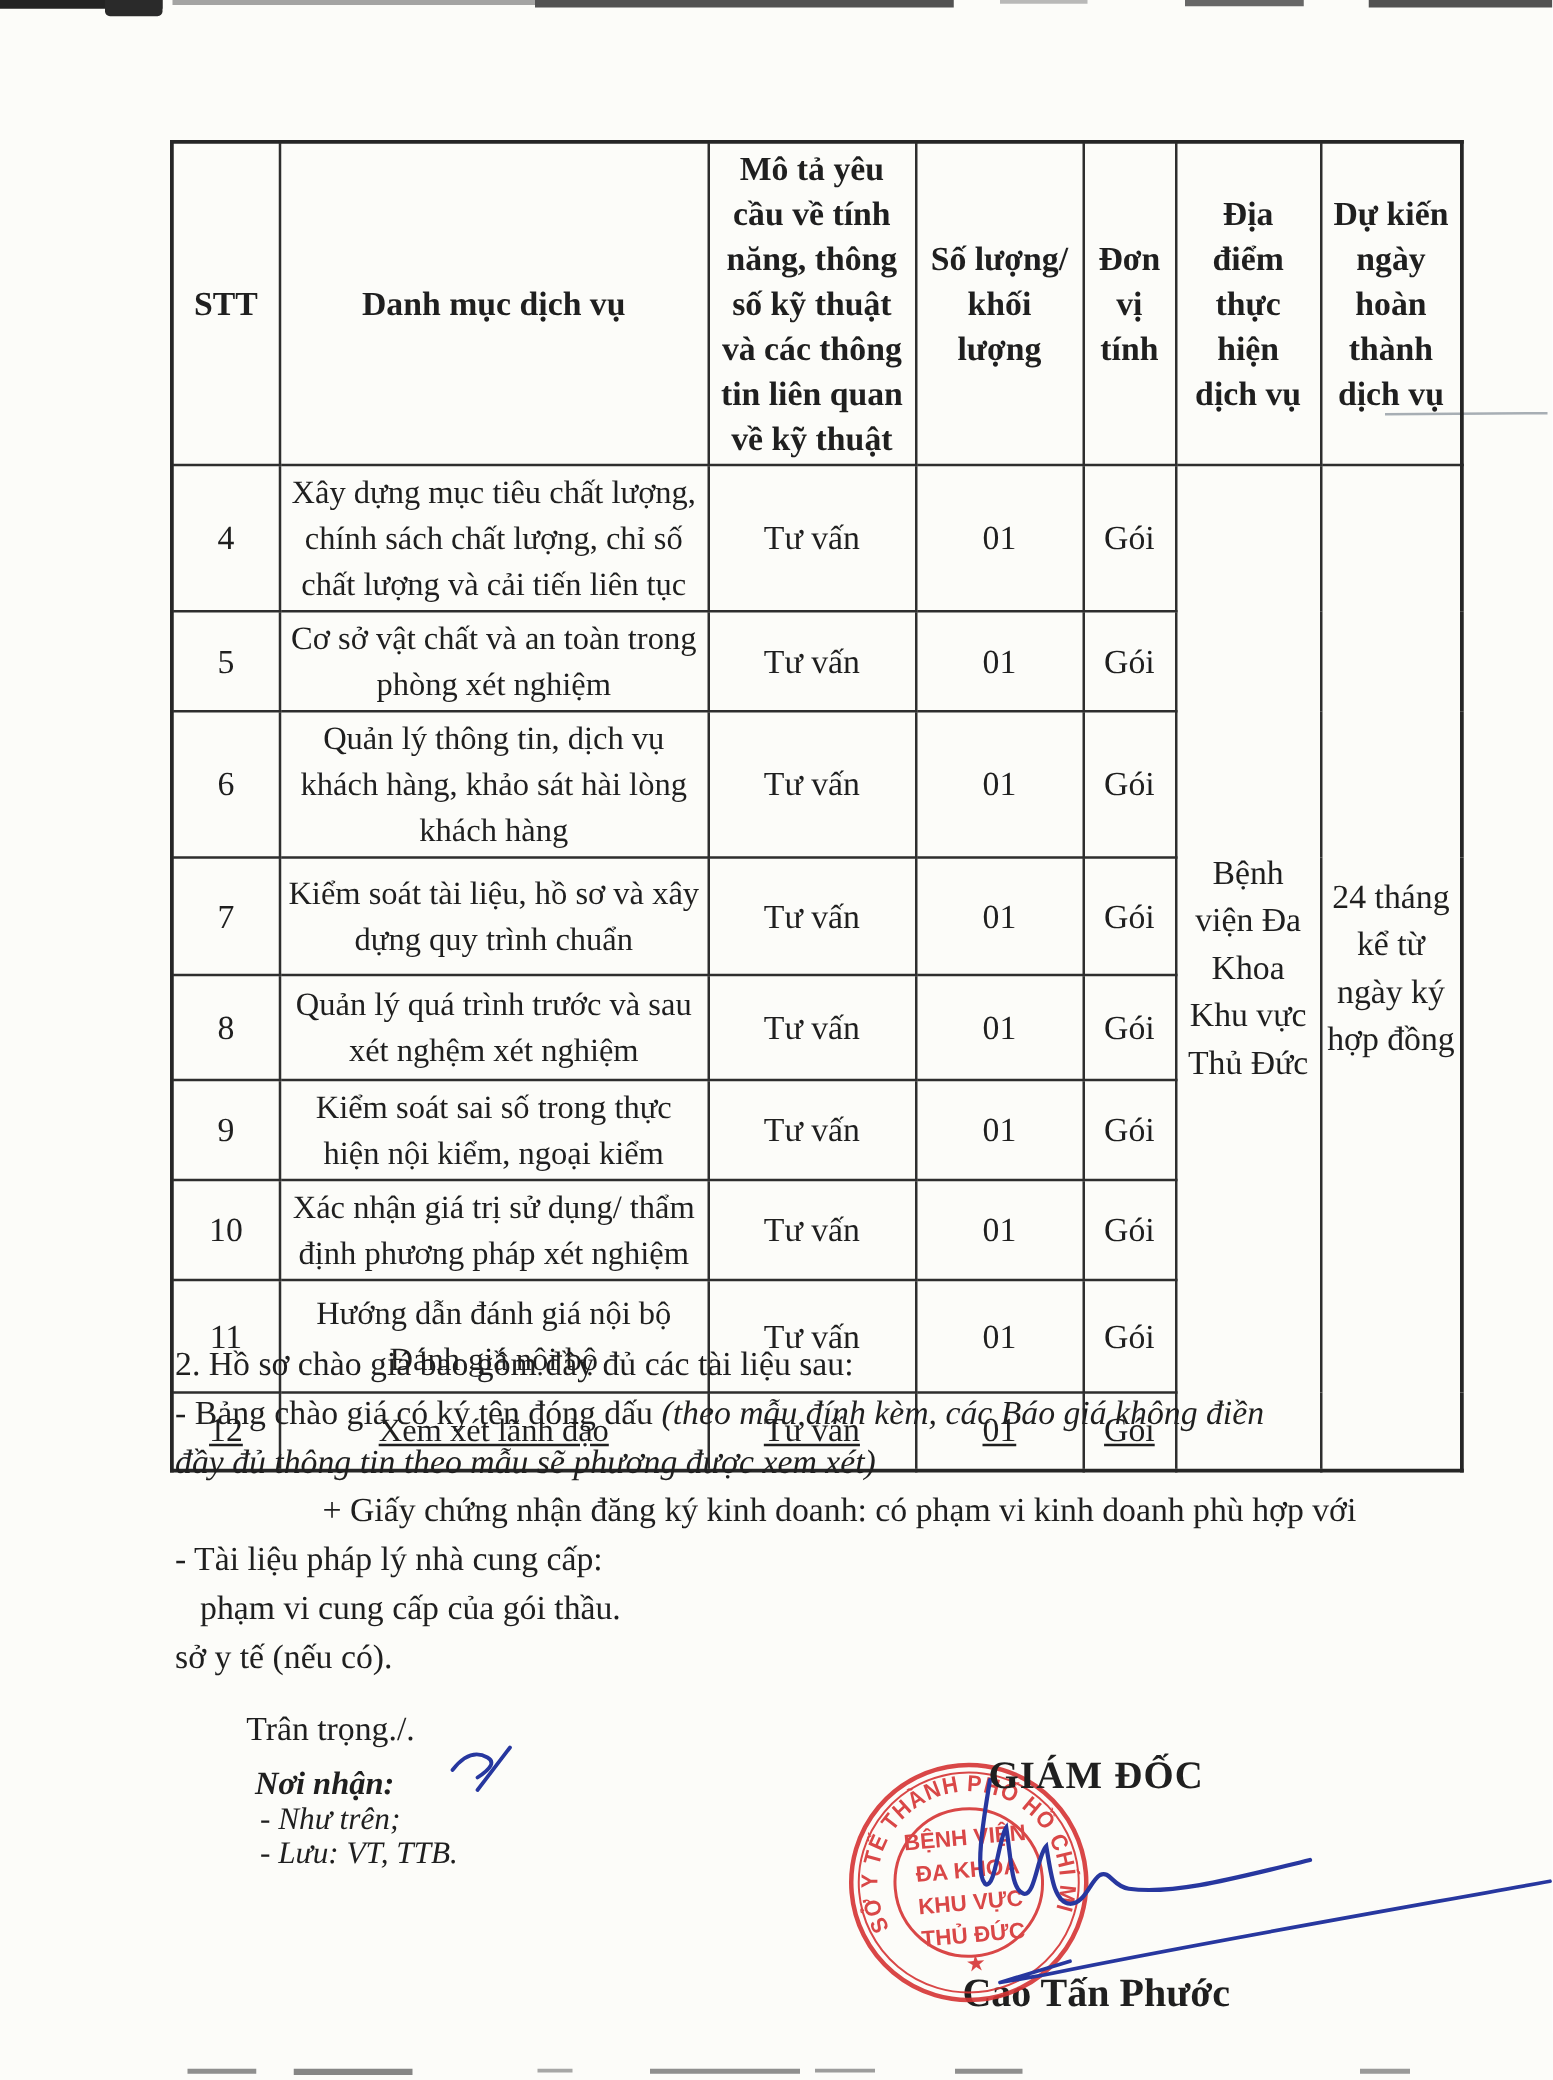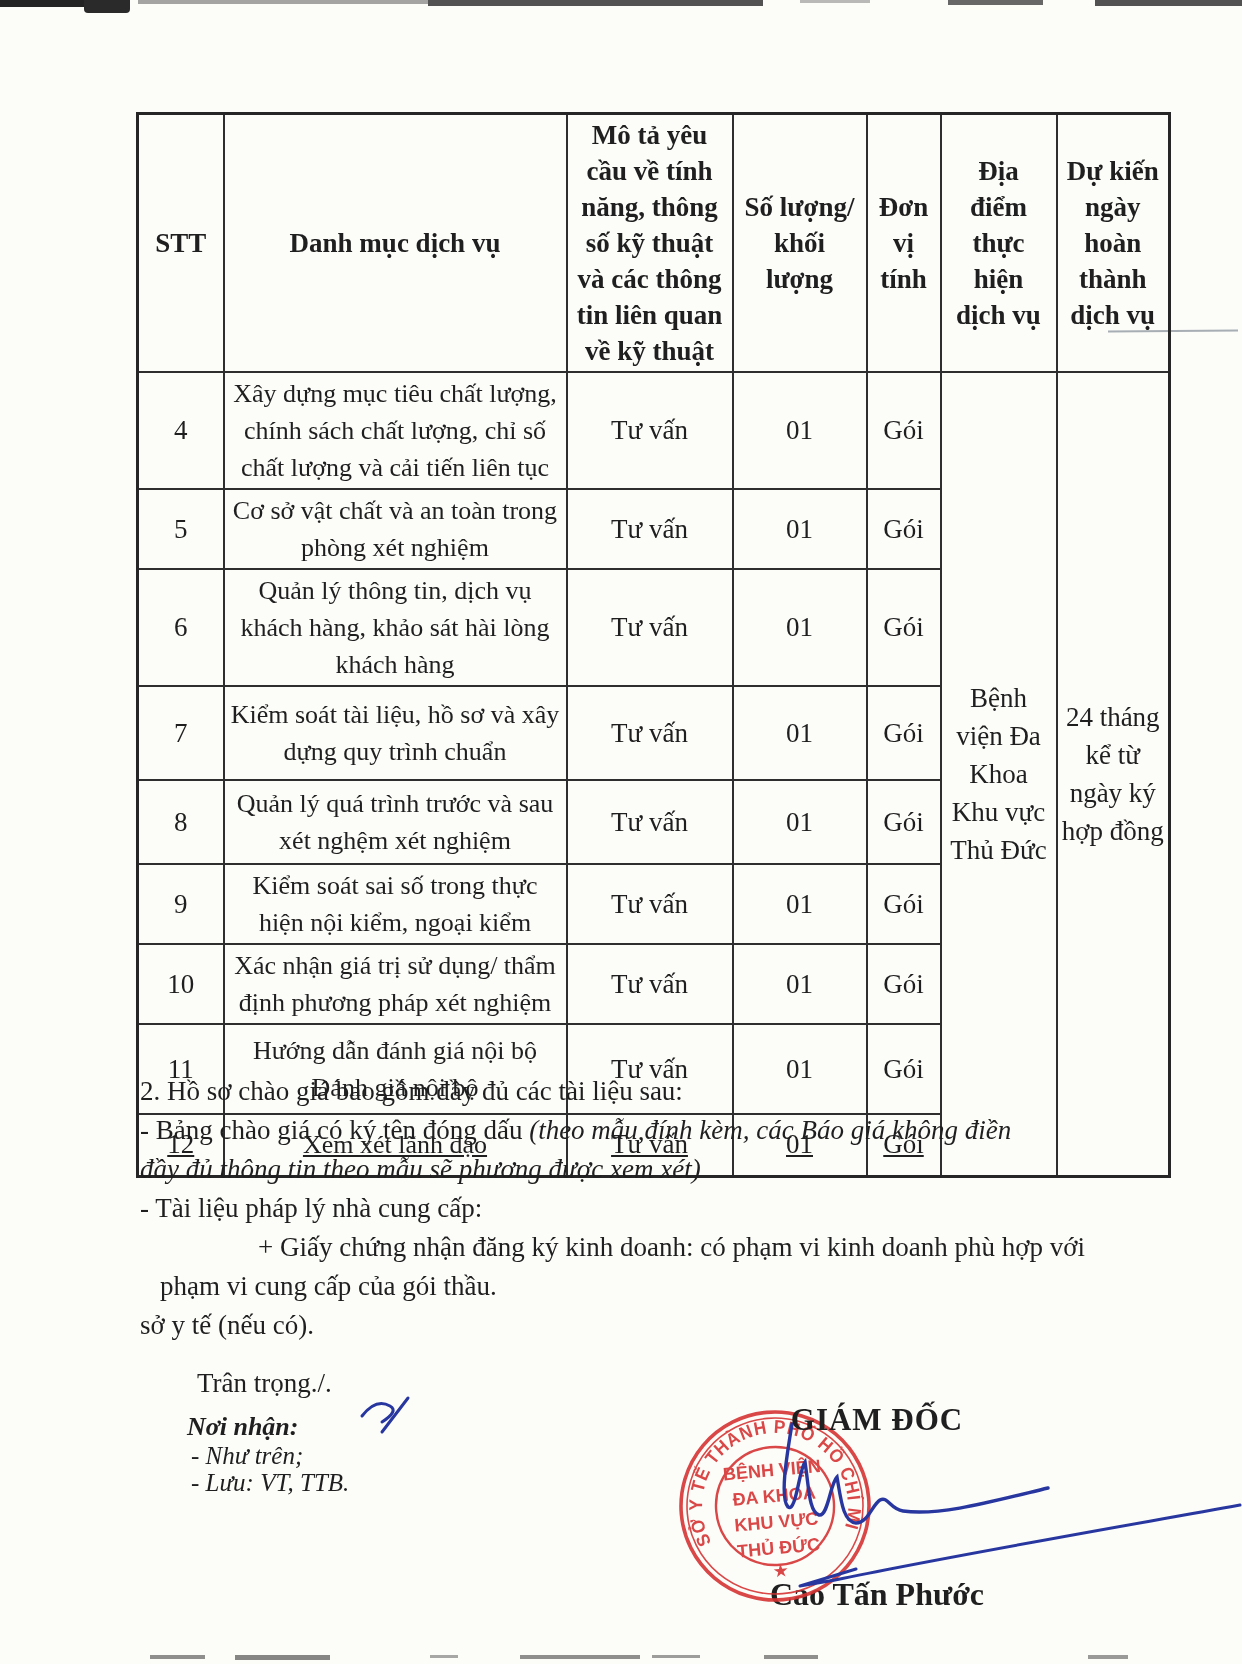--- a/index.html
+++ b/index.html
@@ -58,21 +58,21 @@
   tbody tr:nth-child(9){height:62px;text-decoration:underline;}
   td.mergecell{line-height:38px;}
   
   .bodytext{position:absolute;left:140px;top:1072px;width:975px;font-size:27px;}
   .bl{height:39px;line-height:39px;white-space:nowrap;}
   .ind1{}
   .ind2{padding-left:118px;}
   .ind3{padding-left:20px;}
   .it{font-style:italic;}
   .closing{margin-top:19px;height:39px;line-height:39px;padding-left:57px;}
-  .recipients{position:absolute;left:187px;top:1412px;font-size:26px;}
+  .recipients{position:absolute;left:204px;top:1412px;font-size:26px;}
   .rec-label{font-weight:bold;font-style:italic;line-height:30px;}
   .rec-item{font-style:italic;font-size:25px;line-height:27px;padding-left:4px;}
   
   .director{position:absolute;left:700px;top:1402px;width:354px;text-align:center;
     font-weight:bold;font-size:31px;letter-spacing:1px;z-index:5;}
   .signer{position:absolute;left:700px;top:1576px;width:354px;text-align:center;
     font-weight:bold;font-size:32px;z-index:2;}
   .stampsvg{position:absolute;left:663px;top:1394px;z-index:3;opacity:.9;transform:rotate(-5deg);}
   .stampsvg text{font-family:"Liberation Sans","DejaVu Sans",sans-serif;font-weight:bold;}
   .sigsvg{position:absolute;left:660px;top:1380px;z-index:4;}
@@ -186,22 +186,22 @@
         <td>01</td>
         <td>Gói</td>
       </tr>
     </tbody>
   </table>
 
   <div class="bodytext">
     <div class="bl ind1">2. Hồ sơ chào giá bao gồm đầy đủ các tài liệu sau:</div>
     <div class="bl ind1"><span>- Bảng chào giá có ký tên đóng dấu </span><span class="it">(theo mẫu đính kèm, các Báo giá không điền</span></div>
     <div class="bl it">đầy đủ thông tin theo mẫu sẽ phương được xem xét)</div>
+    <div class="bl ind2">+ Giấy chứng nhận đăng ký kinh doanh: có phạm vi kinh doanh phù hợp với</div>
     <div class="bl ind1">- Tài liệu pháp lý nhà cung cấp:</div>
-    <div class="bl ind2">+ Giấy chứng nhận đăng ký kinh doanh: có phạm vi kinh doanh phù hợp với</div>
     <div class="bl ind3">phạm vi cung cấp của gói thầu.</div>
     <div class="bl">sở y tế (nếu có).</div>
     <div class="closing">Trân trọng./.</div>
   </div>
 
   <div class="recipients">
     <div class="rec-label">Nơi nhận:</div>
     <div class="rec-item">- Như trên;</div>
     <div class="rec-item">- Lưu: VT, TTB.</div>
   </div>

